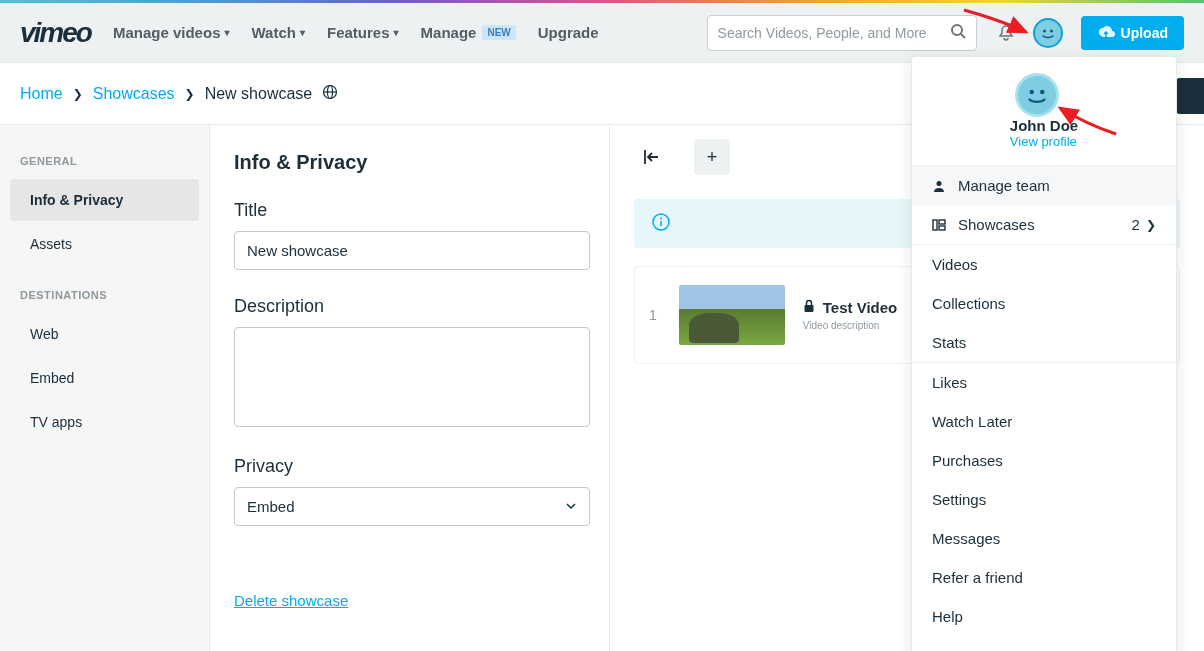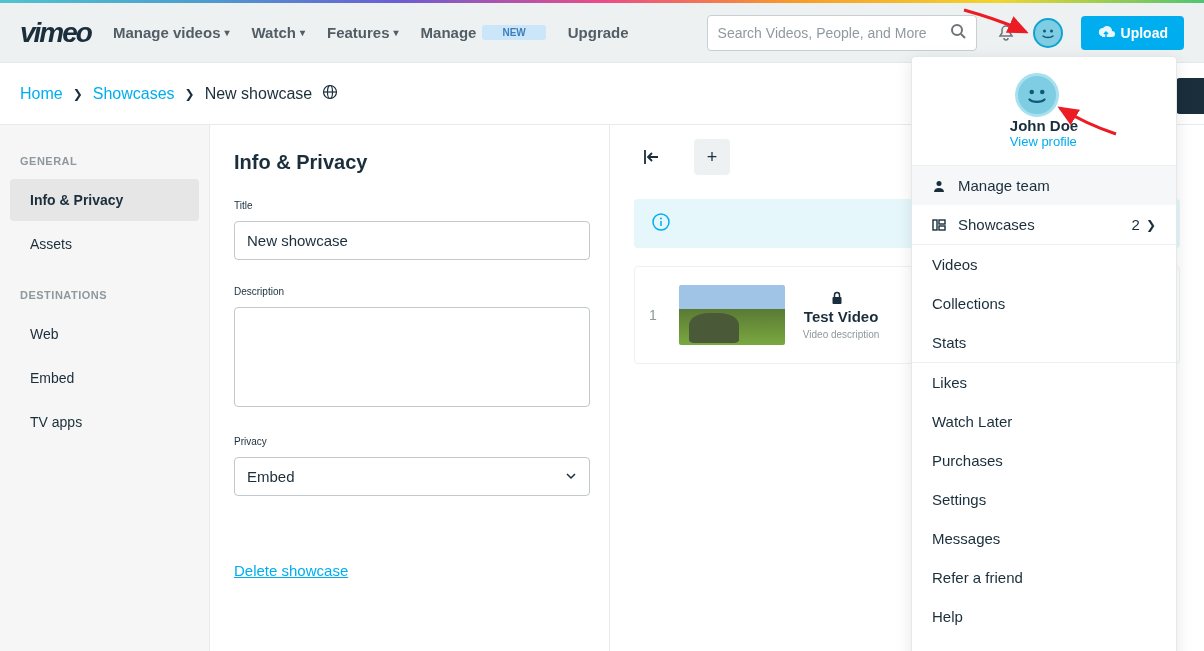--- a/index.html
+++ b/index.html
@@ -42,21 +42,21 @@
   display: inline-flex;
   align-items: center;
 }
 .nav-item .chev { margin-left: 4px; font-size: 10px; }
 .stock-badge {
   background: #cce6f9;
   color: #3b7fbd;
   font-size: 10px;
   font-weight: 700;
   border-radius: 3px;
-  padding: 2px 20px;
+  padding: 2px 5px;
   margin-left: 6px;
 }
 .spacer { flex: 1; }
 .search-box {
   width: 270px;
   height: 36px;
   border: 1px solid #c9ced0;
   background: #fff;
   border-radius: 4px;
   display: flex;
@@ -136,21 +136,21 @@
   cursor: pointer;
 }
 .sidebar-item.active { background: #e6e6e6; font-weight: 600; }
 .content-pane {
   flex: 1;
   padding: 26px 24px;
   border-right: 1px solid #e7ebec;
   max-width: 400px;
 }
 .content-pane h2 { font-size: 20px; font-weight: 700; margin-bottom: 26px; }
-.field-label { font-size: 10px; color: #1a2e3b; margin-bottom: 10px; }
+.field-label { font-size: 18px; color: #1a2e3b; margin-bottom: 10px; }
 .field-input, .field-textarea, .field-select {
   width: 356px;
   border: 1px solid #c2c9cc;
   border-radius: 4px;
   padding: 10px 12px;
   font-size: 15px;
   font-family: inherit;
   color: #1a2e3b;
   background: #fff;
   outline: none;
@@ -213,21 +213,21 @@
   overflow: hidden;
 }
 .video-thumb::after {
   content: "";
   position: absolute;
   left: 10px; top: 28px;
   width: 50px; height: 30px;
   background: #4a5a38;
   border-radius: 40% 40% 10% 10%;
 }
-.video-meta .title-row { display: flex; align-items: center; font-size: 15px; font-weight: 600; margin-bottom: 4px; flex-direction: column; }
+.video-meta .title-row { display: flex; align-items: center; font-size: 15px; font-weight: 600; margin-bottom: 4px; }
 .video-meta .lock { margin-right: 8px; color: #1a2e3b; }
 .video-meta .desc { font-size: 10px; color: #8e989d; }
 .dark-panel-slice {
   position: absolute;
   right: 0; top: 78px;
   width: 28px; height: 36px;
   background: #1a2e3b;
   border-radius: 4px 0 0 4px;
 }
 

